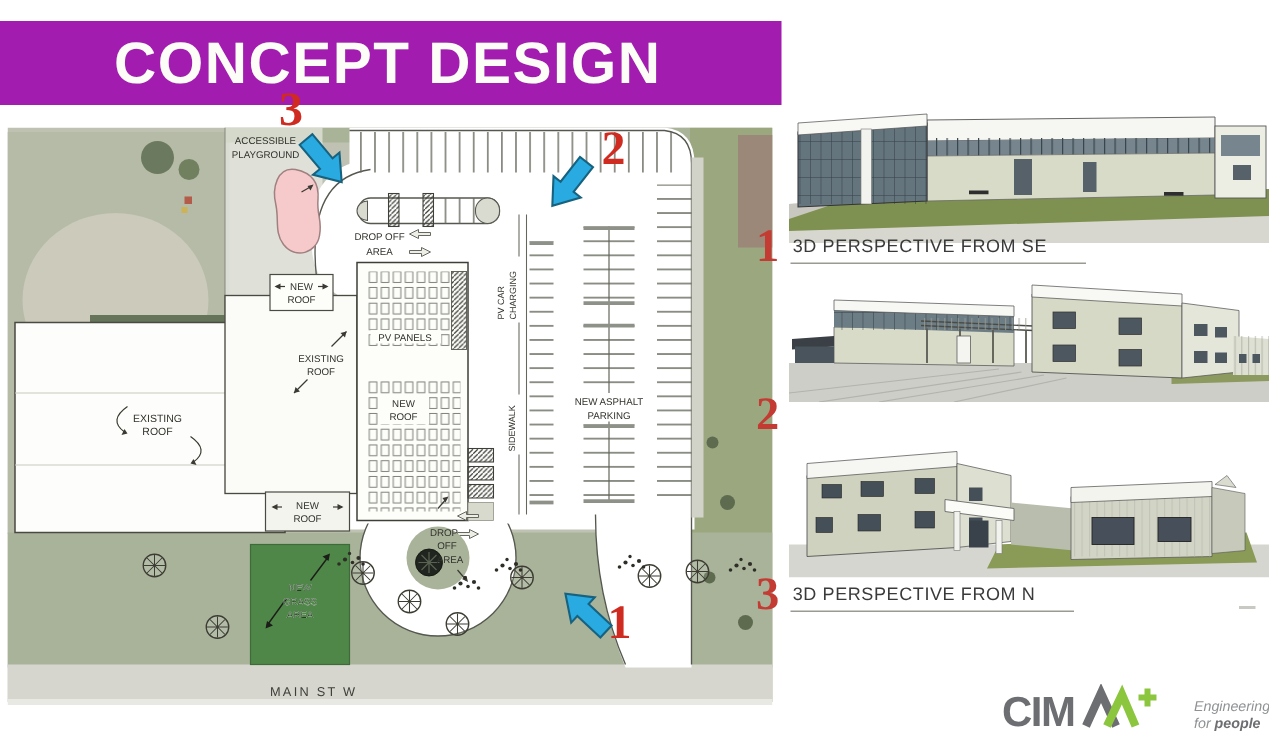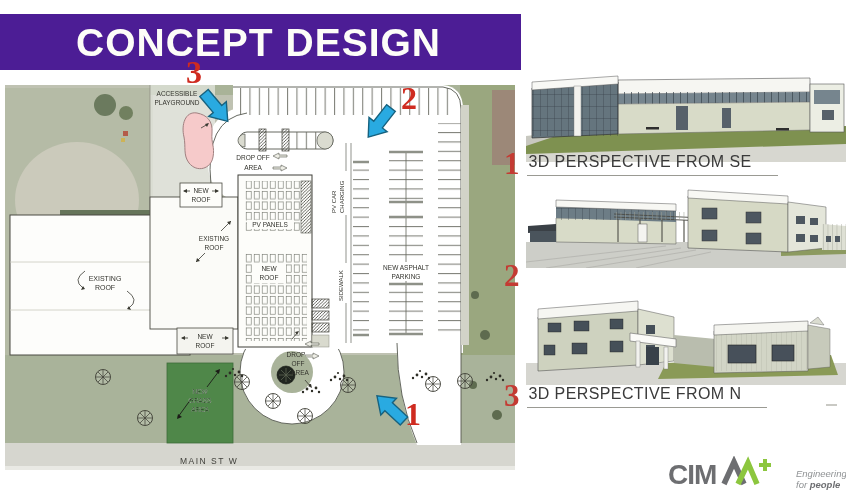--- a/index.html
+++ b/index.html
@@ -1,32 +1,32 @@
 <!DOCTYPE html>
 <html><head>
 <meta charset="utf-8">
 <style>
   html,body{margin:0;padding:0;background:#fff;}
   .slide{position:relative;width:846px;height:499px;background:#fff;overflow:hidden;
          font-family:"Liberation Sans",sans-serif;}
-  .banner{position:absolute;left:0;top:14px;width:521px;height:56px;background:#4c1d95;
+  .banner{position:absolute;left:0;top:14px;width:521px;height:56px;background:#a21caf;
           display:flex;align-items:center;}
   .banner .title{color:#fdfdf8;font-size:39px;font-weight:bold;letter-spacing:1px;
           padding-left:76px;line-height:1;}
   .plan-wrap{position:absolute;left:5px;top:85px;width:490px;height:385px;}
   .marker{position:absolute;font-family:"Liberation Serif",serif;font-weight:bold;
           color:#cf2b20;font-size:32px;line-height:1;}
   .persp-img{position:absolute;left:526px;width:320px;}
   .persp-label{position:absolute;left:504px;display:flex;align-items:flex-end;}
   .persp-label .num{font-family:"Liberation Serif",serif;font-weight:bold;color:#c43b33;
           font-size:31px;line-height:.78;margin-right:7px;}
-  .persp-label .txt{font-size:16px;color:#3a3a3a;letter-spacing:.4px;
+  .persp-label .txt{font-size:12px;color:#3a3a3a;letter-spacing:.4px;
           border-bottom:1.5px solid #9a9a93;padding:0 26px 4px 2px;white-space:nowrap;}
   .tiny-mark{position:absolute;left:826px;top:404px;width:11px;height:2px;background:#c9c9c4;}
-  .brand{position:absolute;left:668px;top:456px;display:flex;align-items:flex-end;}
+  .brand{position:absolute;left:668px;top:456px;display:flex;align-items:center;}
   .brand .tagline{margin-left:20px;margin-top:8px;font-size:9.5px;color:#8f9294;line-height:11px;font-style:italic;}
   .brand .tagline b{color:#6d6e71;}
   svg text{font-family:"Liberation Sans",sans-serif;}
 </style>
 </head>
 <body>
 
 <div class="slide">
 
   <div class="banner">

